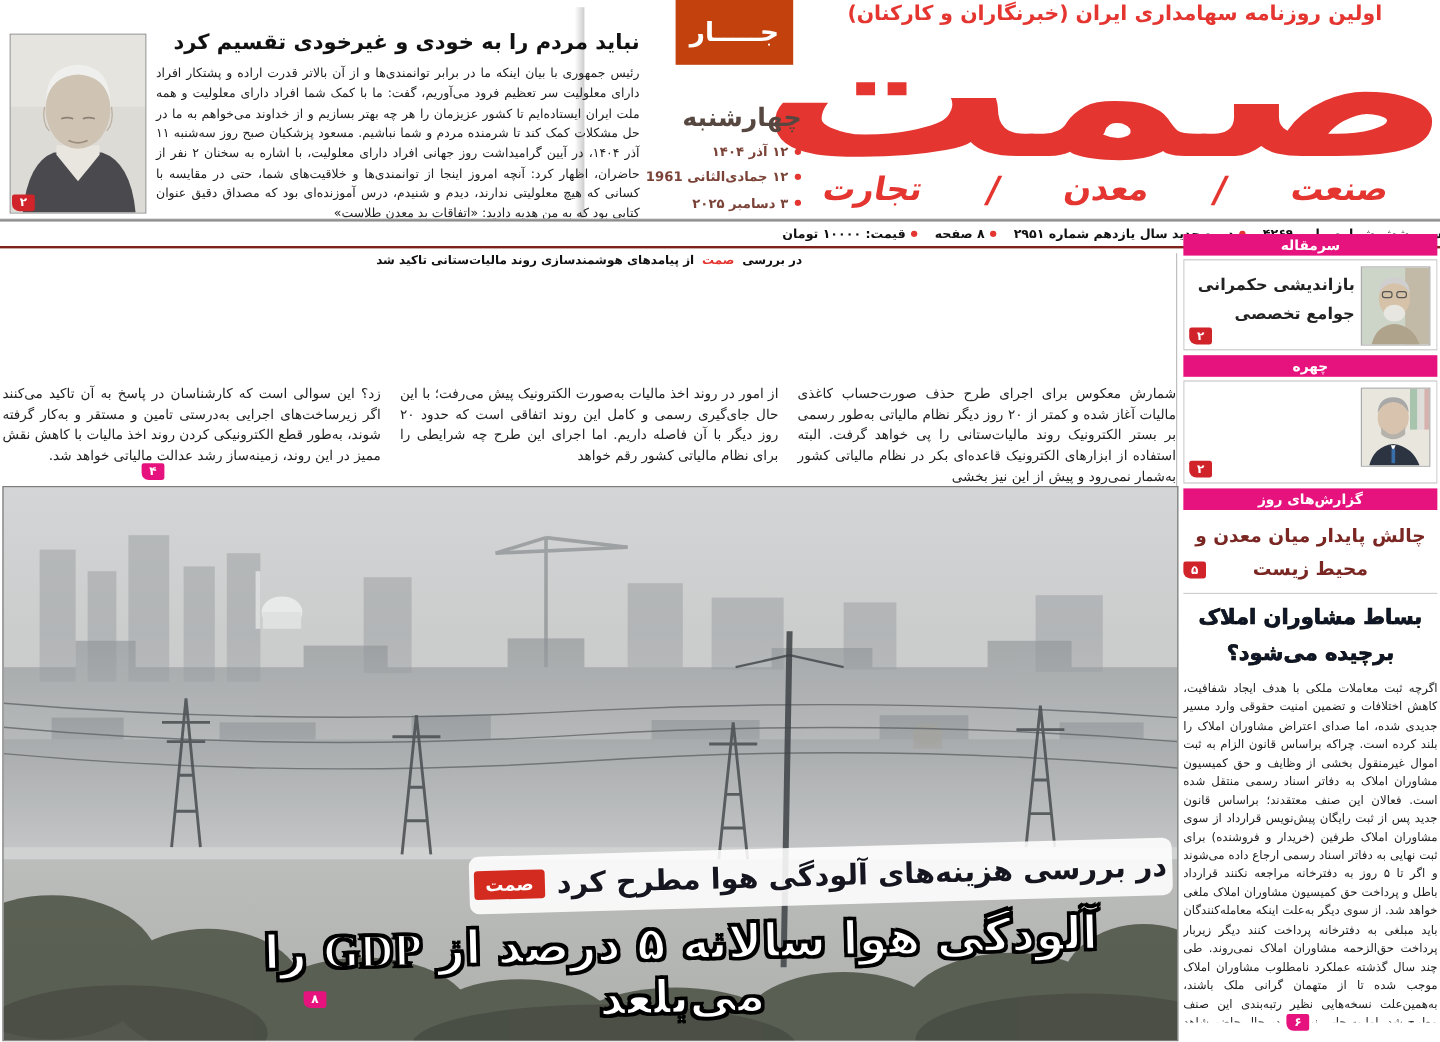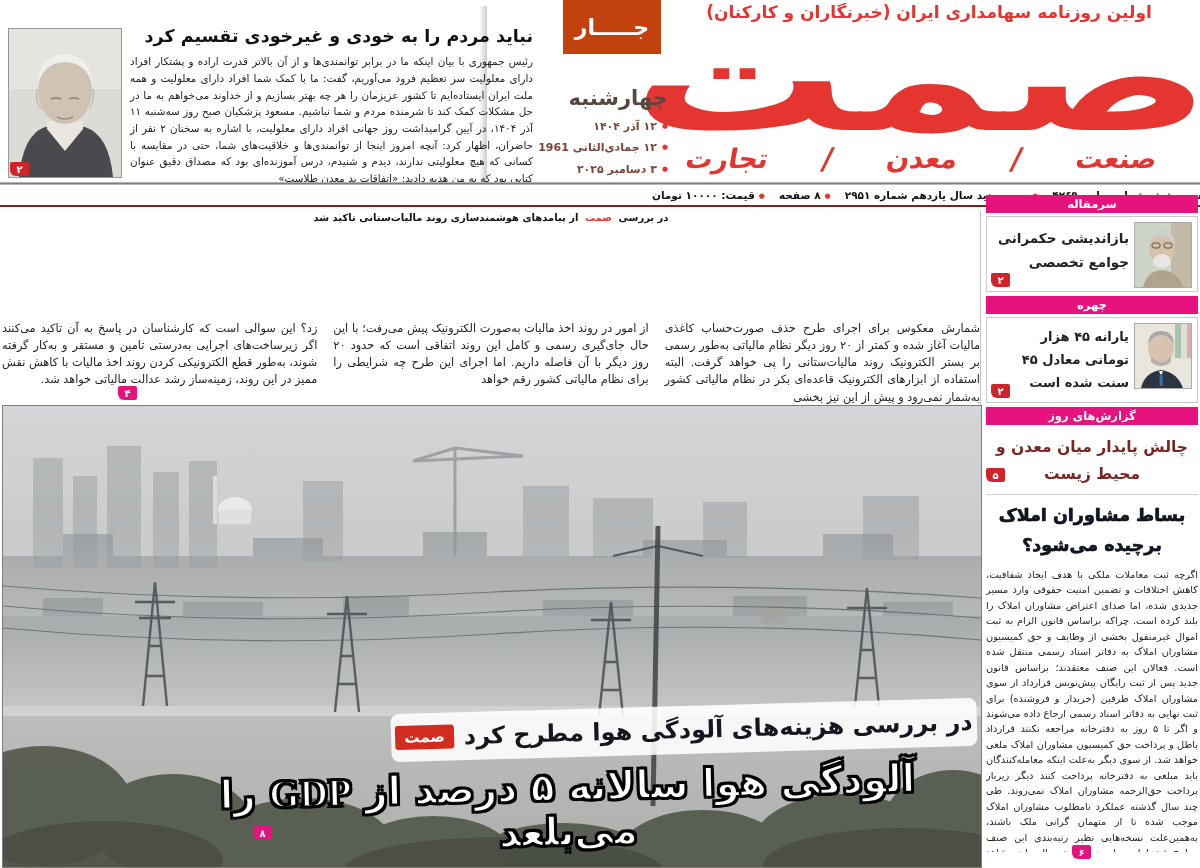--- a/index.html
+++ b/index.html
@@ -191,21 +191,20 @@
           <rect x="46" y="0" width="6" height="34" fill="#d8d8d8" opacity="0.7"></rect>
           <rect x="52" y="0" width="4" height="34" fill="#c98f8f" opacity="0.6"></rect>
           <ellipse cx="26" cy="24" rx="13" ry="15" fill="#d8c4ae"></ellipse>
           <path d="M13 20 Q14 7 26 7 Q38 7 39 20 Q34 11 26 11 Q18 11 13 20Z" fill="#a8a8a8"></path>
           <path d="M16 32 Q26 44 36 32 L36 38 Q26 46 16 38 Z" fill="#b5b2ac"></path>
           <path d="M6 64 Q10 48 26 46 Q42 48 48 64 Z" fill="#2c3442"></path>
           <path d="M24 47 L26 52 L28 47 Z" fill="#fff"></path>
           <rect x="24.6" y="50" width="3" height="12" fill="#3a6ea8"></rect>
         </svg>
       </div>
-      <div class="sec-title" style="font-size:13px;margin-top:8px;">یارانه ۴۵ هزار تومانی معادل ۴۵ سنت شده است</div>
       <span class="badge sec-badge">۲</span>
     </div>
 
     <div class="sec-header">گزارش‌های روز</div>
     <div class="report-title">
       <span>چالش پایدار میان معدن و محیط زیست</span>
       <span class="badge report-badge">۵</span>
     </div>
     <hr class="sb-hr">
     <div class="feature-head">بساط مشاوران املاک برچیده می‌شود؟</div>

